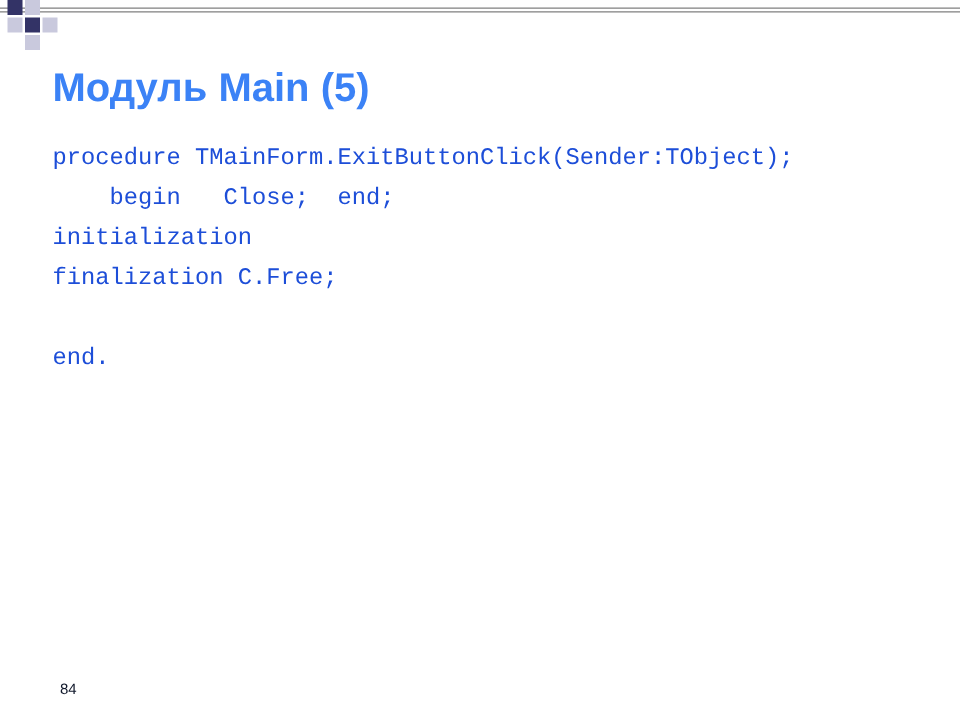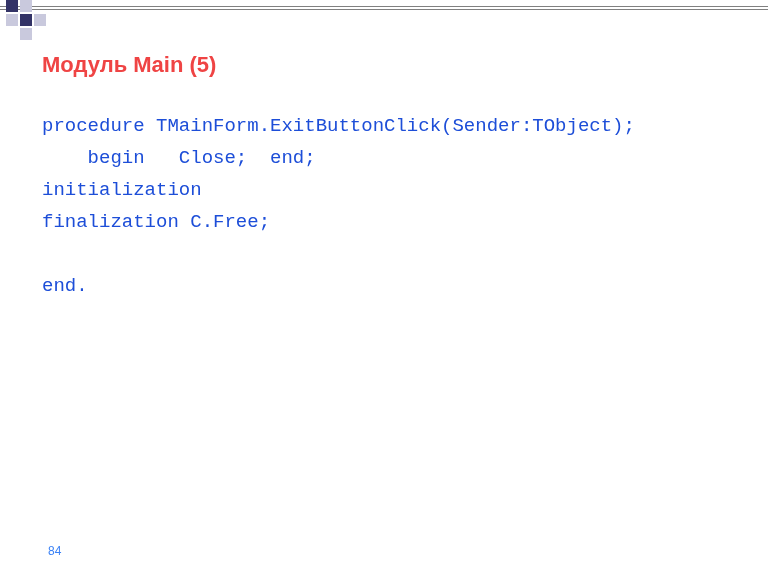--- a/index.html
+++ b/index.html
@@ -27,40 +27,40 @@
     position: absolute;
     width: 12px;
     height: 12px;
   }
   .sq.dark { background: #333366; }
   .sq.light { background: #c9c9dd; }
   .title {
     position: absolute;
     left: 42px;
     top: 52px;
-    font-size: 22px;
+    font-size: 32px;
     font-weight: bold;
-    color: #ef4444;
+    color: #3b82f6;
   }
   .code {
     position: absolute;
     left: 42px;
     top: 110px;
     font-family: "Courier New", Courier, monospace;
     font-size: 19px;
     color: #1d4ed8;
     line-height: 32px;
     white-space: pre;
   }
   .pagenum {
     position: absolute;
     left: 48px;
     bottom: 18px;
     font-size: 12px;
-    color: #3b82f6;
+    color: #0f172a;
     font-family: Arial, Helvetica, sans-serif;
   }
 </style>
 </head>
 <body>
 
 <div class="decor">
   <div class="hline" style="left:0; top:6px; width:768px; height:1px;"></div>
   <div class="hline" style="left:0; top:9px; width:768px; height:1px;"></div>
   <div class="sq dark" style="left:6px;  top:0px;"></div>

